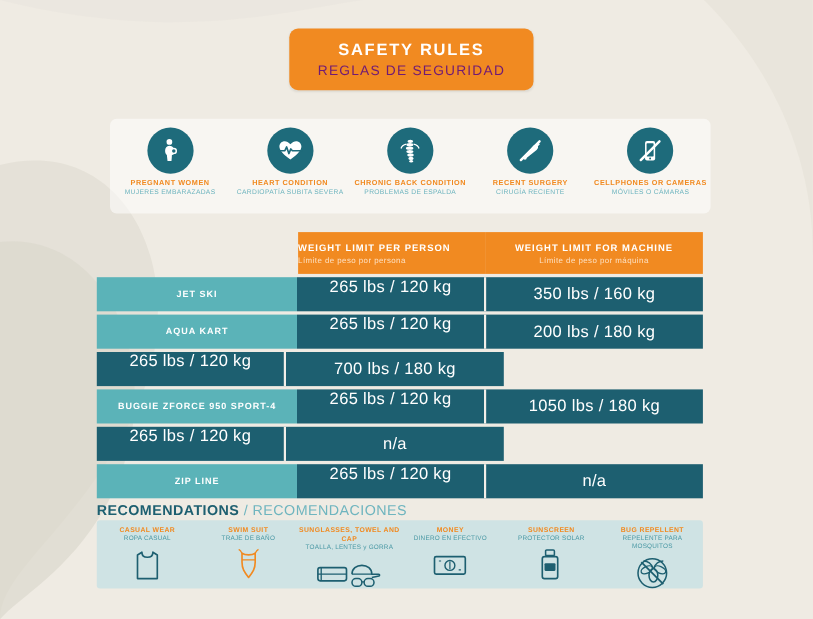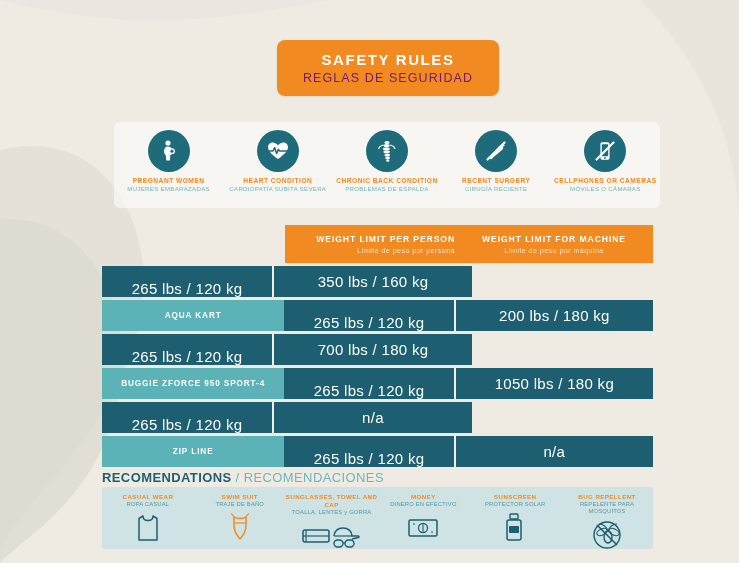--- a/index.html
+++ b/index.html
@@ -12,21 +12,21 @@
     background: #f4f1ec;
     font-family: "Liberation Sans", sans-serif;
     overflow: hidden;
   }
   .page {
     position: relative;
     width: 739px;
     height: 563px;
     background: linear-gradient(135deg, #e9e5dd 0%, #f2efe9 35%, #ebe7df 60%, #e6e2d9 100%);
     box-sizing: border-box;
-    padding: 18px;
+    padding: 4px;
   }
   .bg-swoosh {
     position: absolute;
     left: 0;
     top: 0;
     width: 739px;
     height: 563px;
     pointer-events: none;
   }
   .content {
@@ -120,21 +120,21 @@
   .c-label {
     width: 183px;
     display: flex;
     align-items: center;
     justify-content: center;
     text-align: center;
   }
   .c-person {
     width: 170px;
     display: flex;
-    align-items: flex-end;
+    align-items: flex-start;
     justify-content: center;
     text-align: center;
   }
   .c-machine {
     width: 198px;
     display: flex;
     align-items: center;
     justify-content: center;
     text-align: center;
   }
@@ -335,20 +335,21 @@
           <div class="head-en">WEIGHT LIMIT PER PERSON</div>
           <div class="head-es">Límite de peso por persona</div>
         </div>
         <div class="c-machine head-cell">
           <div class="head-en">WEIGHT LIMIT FOR MACHINE</div>
           <div class="head-es">Límite de peso por máquina</div>
         </div>
       </div>
 
       <div class="trow body-row">
+        <div class="c-label">JET SKI</div>
         <div class="c-person">265 lbs / 120 kg</div>
         <div class="c-machine">350 lbs / 160 kg</div>
       </div>
 
       <div class="trow body-row">
         <div class="c-label">AQUA KART</div>
         <div class="c-person">265 lbs / 120 kg</div>
         <div class="c-machine">200 lbs / 180 kg</div>
       </div>
 

